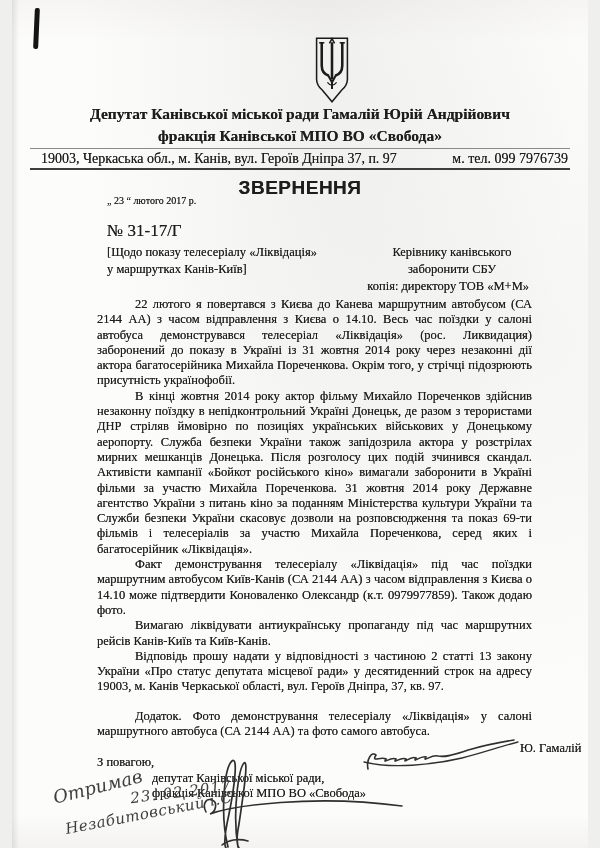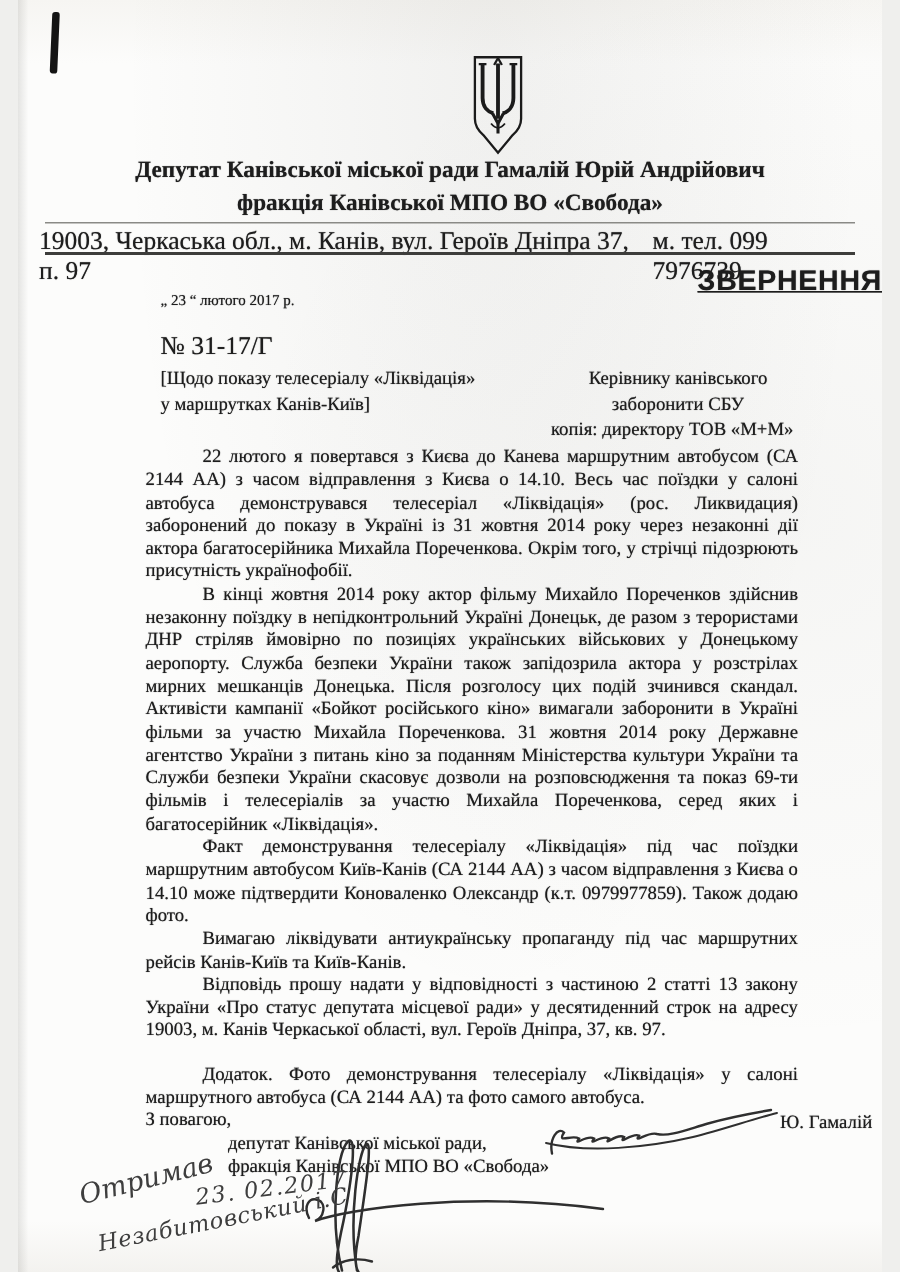--- a/index.html
+++ b/index.html
@@ -21,40 +21,40 @@
     transform:rotate(2.5deg); border-radius:2px; }
 
   .emblem{ left:301px; top:36px; width:38px; height:68px; }
 
   .lh-names{ left:30px; right:30px; top:103px; text-align:center;
     font-weight:bold; font-size:15.5px; line-height:22px; }
 
   .rule1{ left:18px; right:18px; top:148px; height:1px; background:#8a8a86; }
   .rule2{ left:18px; right:18px; top:168px; height:2px; background:#3d3d3b; }
 
-  .addr-row{ left:14px; right:20px; top:151px; display:flex;
-    justify-content:space-between; font-size:17px; }
+  .addr-row{ left:29px; right:20px; top:151px; display:flex;
+    justify-content:space-between; font-size:14px; }
 
-  .title{ left:0; right:0; top:177px; text-align:right;
+  .title{ left:0; right:0; top:177px; text-align:center;
     font-family:"Liberation Sans", sans-serif; font-weight:bold;
-    font-size:19px; letter-spacing:.5px;text-decoration:underline; }
+    font-size:19px; letter-spacing:.5px; }
 
   .dateline{ left:95px; top:195px; font-size:10px; }
   .numline{ left:95px; top:221px; font-size:17px; }
 
   .subject{ left:95px; top:244px; width:250px; font-size:12.5px; line-height:17px; }
   .addressee{ left:363px; top:244px; width:154px; text-align:center;
     font-size:12.5px; line-height:17px; }
   .copyline{ white-space:nowrap; margin-left:-14px;text-align:right; }
 
   .body{ left:85px; top:297px; width:435px; font-size:12.5px;
     line-height:15.3px; text-align:justify; }
   .body p{ margin:0; text-indent:38px; }
   .body p.addendum{ margin-top:14px; }
-  .closing{ margin-top:0; }
+  .closing{ margin-top:16px; }
   .closing .no-indent{ text-indent:0; }
   .closing .sub{ text-indent:55px; text-align:left; }
 
   .sig-svg{ left:350px; top:731px; width:158px; height:40px; }
   .signer{ left:508px; top:741px; font-size:12.5px; white-space:nowrap; }
 
   .flourish-svg{ left:180px; top:752px; width:215px; height:96px; }
 
   .hand{ font-family:"DejaVu Serif", serif; font-style:italic; color:#3e3e3e;
     white-space:nowrap; }

